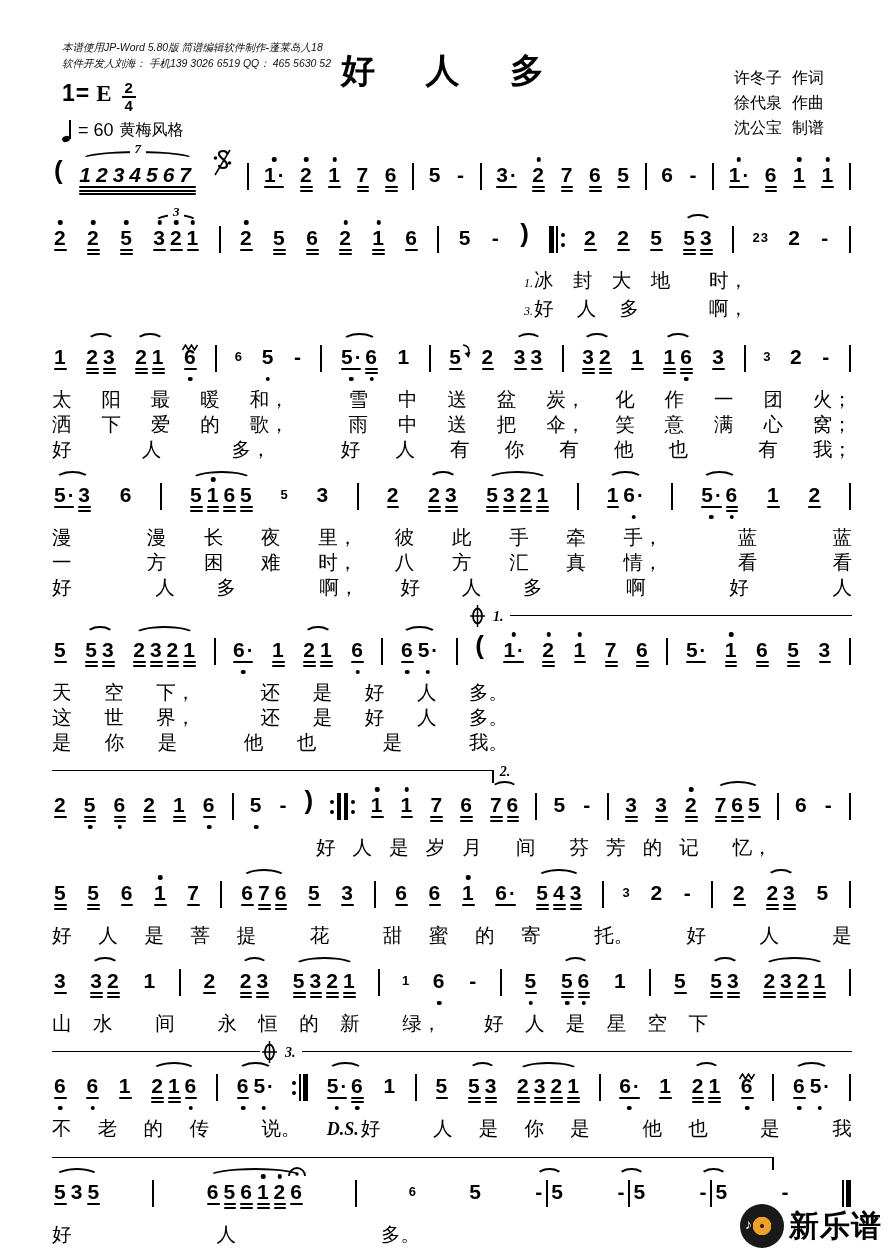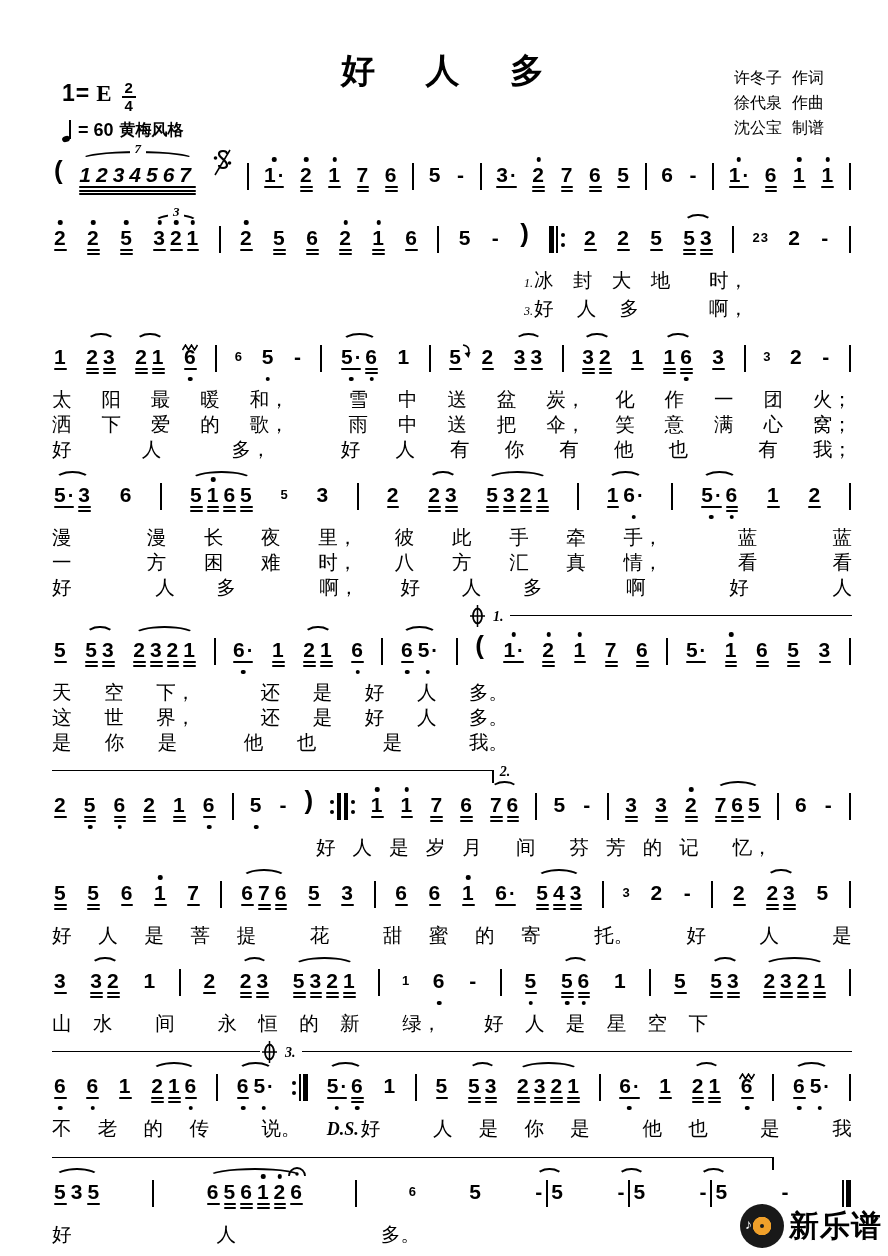--- a/index.html
+++ b/index.html
@@ -8,21 +8,21 @@
   .page{position:relative;width:100%;height:100%}
   
   .header{position:relative;height:142px}
   .maker{position:absolute;left:62px;top:40px;font-style:italic;font-size:10.5px;line-height:1.5;color:#111;white-space:nowrap}
   .keyblock{position:absolute;left:62px;top:80px}
   .keyrow{display:flex;align-items:flex-start}
   .keymain{font-weight:bold;font-size:23px;letter-spacing:1px}
   .keyE{margin-left:6px;font-family:"Liberation Serif",serif}
   .frac{display:inline-flex;flex-direction:column;align-items:center;margin-left:9px;font-weight:bold;font-size:15px;line-height:1.05}
   .frac .num{border-bottom:2px solid #000;padding:0 3px}
-  .tempo{margin-top:6px;display:flex;align-items:center;gap:6px;font-weight:bold;font-size:18px}
+  .tempo{margin-top:6px;display:flex;align-items:center;gap:6px;font-weight:normal;font-size:18px}
   .qn{display:inline-block;position:relative;width:10px;height:22px}
   .qn::before{content:"";position:absolute;left:0;bottom:0;width:8px;height:6px;background:#000;border-radius:50%;transform:rotate(-20deg)}
   .qn::after{content:"";position:absolute;right:1px;bottom:3px;width:1.8px;height:19px;background:#000}
   .styletag{font-size:16px}
   .titlebox{position:absolute;left:0;right:0;top:40px;text-align:center}
   .titlebox h1{margin:8px;font-family:"Liberation Serif",serif;font-weight:bold;font-size:34px;letter-spacing:3px;word-spacing:36px}
   .subtitle{margin-top:7px;font-size:17px;font-family:"Liberation Serif",serif;letter-spacing:2px}
   .credits{position:absolute;right:64px;top:66px;font-size:16px;line-height:1.55;font-family:"Liberation Serif",serif;word-spacing:6px}
   
   .score{padding:0 36px 0 52px}
@@ -72,20 +72,24 @@
         background:radial-gradient(circle at 50% 50%,#f0a02a 0 9px,#191919 9.5px 86%,#3a3a3a 87% 100%)}
   .disc::before{content:"♪";position:absolute;left:5px;top:12px;color:#fff;font-size:14px}
   .disc::after{content:"";position:absolute;left:50%;top:50%;width:4px;height:4px;background:#191919;border-radius:50%;transform:translate(-50%,-50%)}
   .logotext{font-weight:bold;font-size:30px;letter-spacing:1px}
 </style>
 </head>
 <body>
 
 <div class="page">
   <div class="header">
+    <div class="maker">
+      <div>本谱使用JP-Word 5.80版 简谱编辑软件制作-蓬莱岛人18</div>
+      <div>软件开发人刘海： 手机139 3026 6519  QQ： 465 5630 52</div>
+    </div>
     <div class="keyblock">
       <div class="keyrow">
         <span class="keymain"><span>1=</span><span class="keyE">E</span></span>
         <span class="frac">
             <b class="num">2</b>
             <b>4</b>
           </span>
       </div>
       <div class="tempo">
         <i class="qn"></i>

